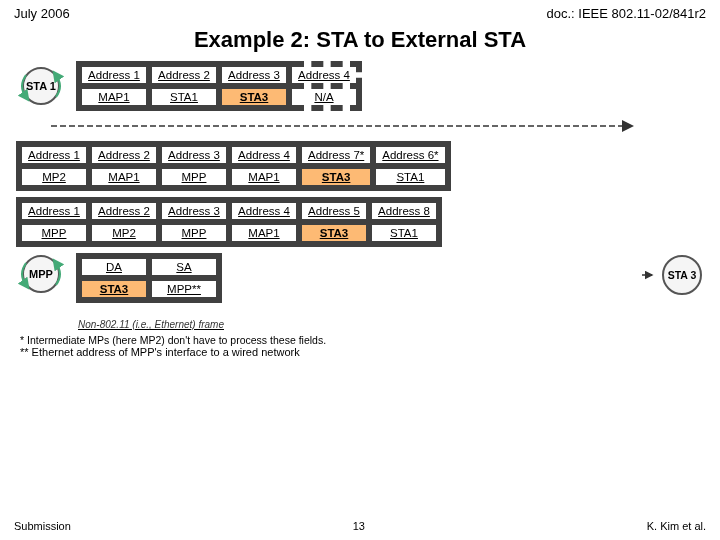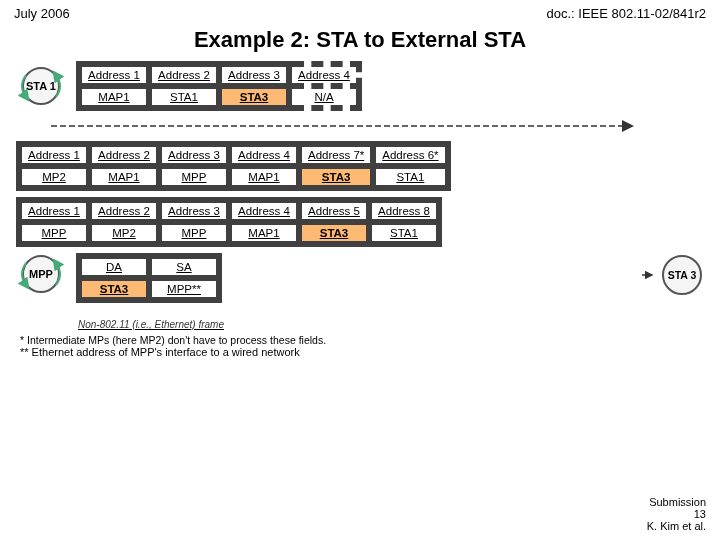--- a/index.html
+++ b/index.html
@@ -59,21 +59,21 @@
       font-weight: bold;
     }
     .footer-bar {
       display: flex;
       justify-content: space-between;
       align-items: flex-end;
       padding: 4px 14px;
       font-size: 11px;
       position: absolute;
       bottom: 4px;
-      left: 0; right: 0; flex-direction: column;
+      left: 0; right: 0;
     }
     .footer-notes {
       font-size: 10.5px;
       padding: 0 20px;
       margin-top: 2px;
     }
     .small-note {
       font-size: 10px;
       color: #333;
       font-style: italic;

